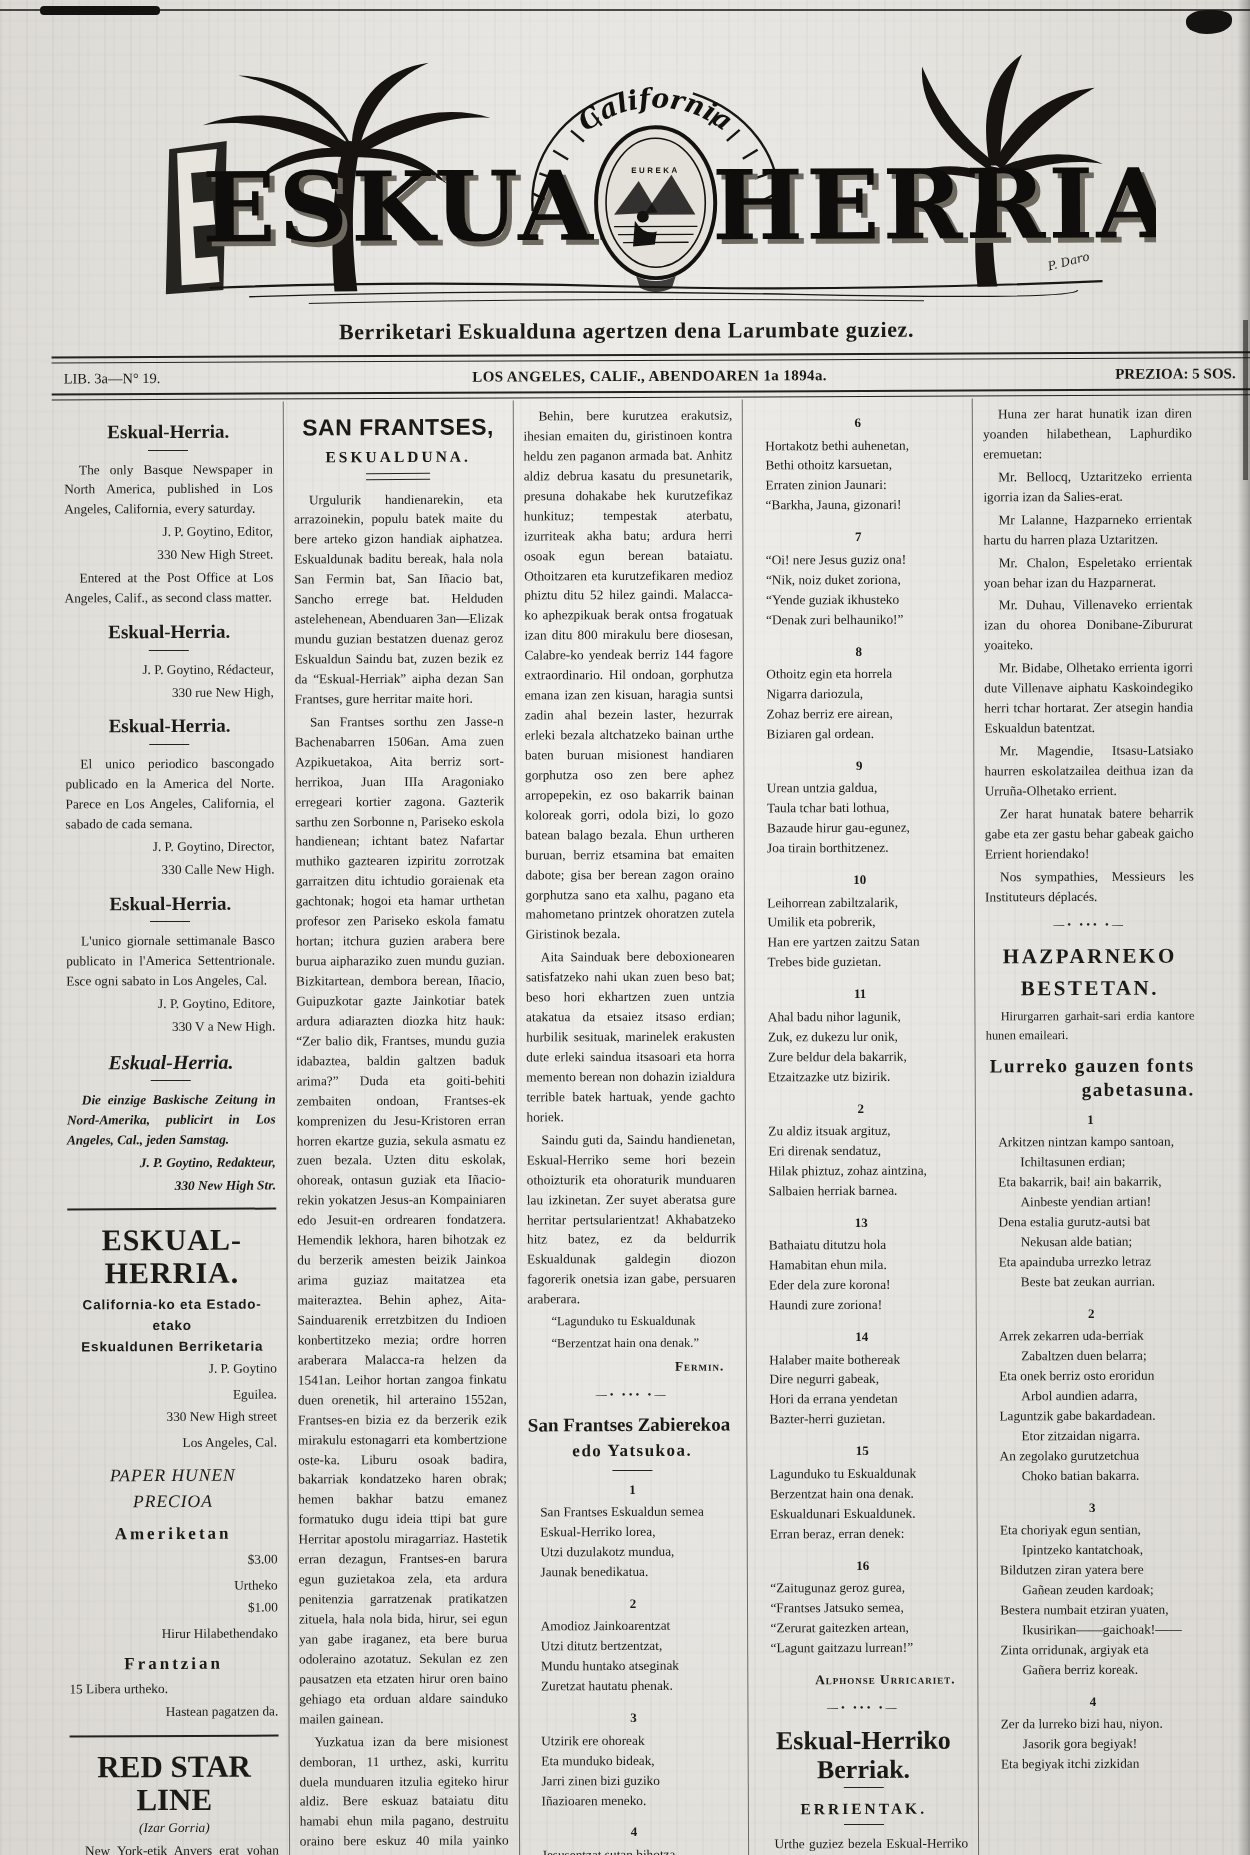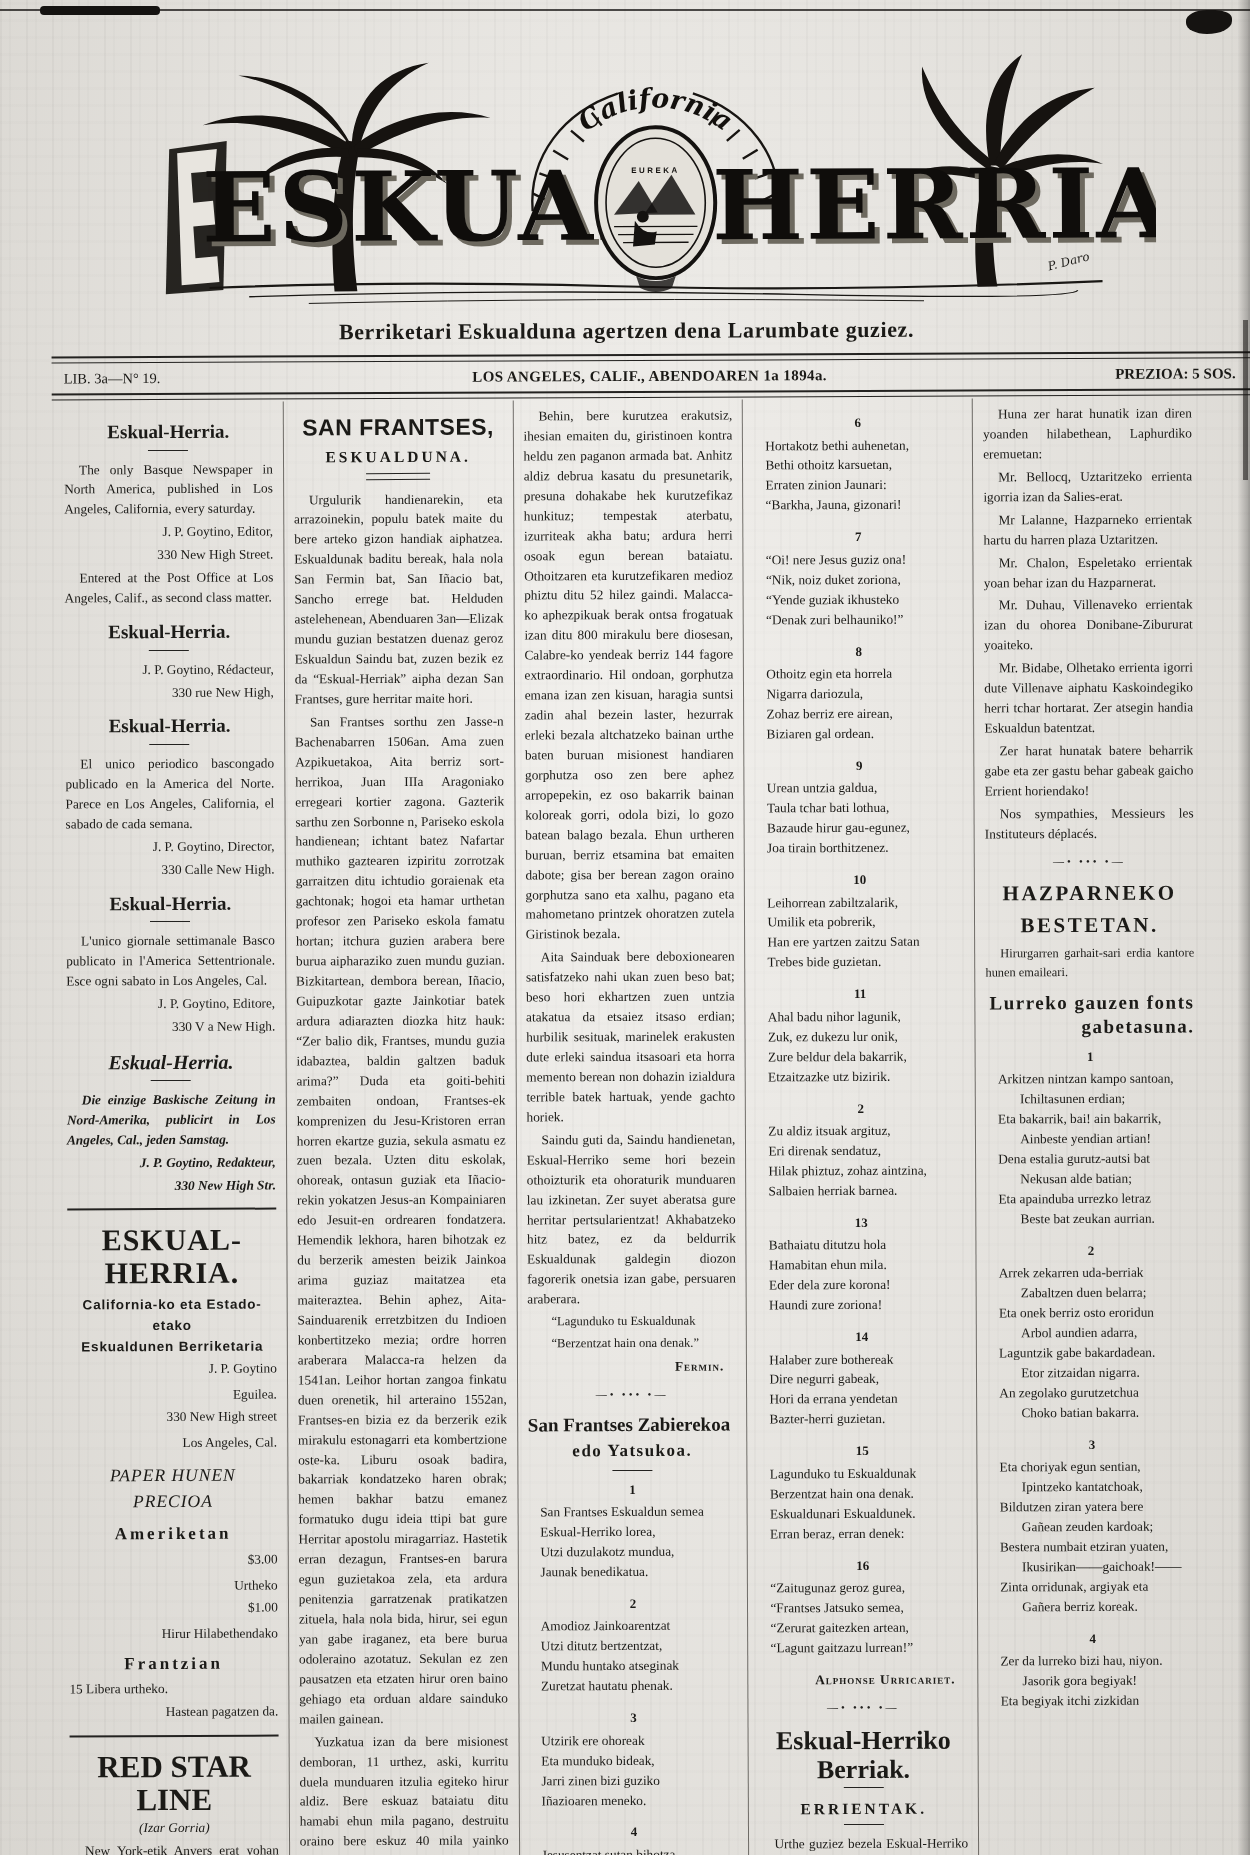--- a/index.html
+++ b/index.html
@@ -314,21 +314,21 @@
           </div>
           <div class="blk verse">
             <div class="vnum">13</div>
             <div class="vline">Bathaiatu ditutzu hola</div>
             <div class="vline">Hamabitan ehun mila.</div>
             <div class="vline">Eder dela zure korona!</div>
             <div class="vline">Haundi zure zoriona!</div>
           </div>
           <div class="blk verse">
             <div class="vnum">14</div>
-            <div class="vline">Halaber zure bothereak</div>
+            <div class="vline">Halaber maite bothereak</div>
             <div class="vline">Dire negurri gabeak,</div>
             <div class="vline">Hori da errana yendetan</div>
             <div class="vline">Bazter-herri guzietan.</div>
           </div>
           <div class="blk verse">
             <div class="vnum">15</div>
             <div class="vline">Lagunduko tu Eskualdunak</div>
             <div class="vline">Berzentzat hain ona denak.</div>
             <div class="vline">Eskualdunari Eskualdunek.</div>
             <div class="vline">Erran beraz, erran denek:</div>
@@ -348,20 +348,21 @@
           <div class="blk hrule"></div>
           <div class="blk p">Urthe guziez bezela Eskual-Herriko errient gaicho batzu ibili dire, aurthengo bakantzetan, harat honat, tarrapataka.!.....Ez da errech erraiteat bainan estakulu ergelena aski da, oraiko egunean, yaun errient baten tokiz kanbiarazteko. Hortakotz, dohakabeak, badohatzi herriz herri, tokiz toki, yakin gabe ordietan zertako kanbiatzen dituzten beren lekhu chaharretik.</div>
         </div>
       <div class="col">
           <div class="blk p">Huna zer harat hunatik izan diren yoanden hilabethean, Laphurdiko eremuetan:</div>
           <div class="blk p">Mr. Bellocq, Uztaritzeko errienta igorria izan da Salies-erat.</div>
           <div class="blk p">Mr Lalanne, Hazparneko errientak hartu du harren plaza Uztaritzen.</div>
           <div class="blk p">Mr. Chalon, Espeletako errientak yoan behar izan du Hazparnerat.</div>
           <div class="blk p">Mr. Duhau, Villenaveko errientak izan du ohorea Donibane-Zibururat yoaiteko.</div>
           <div class="blk p">Mr. Bidabe, Olhetako errienta igorri dute Villenave aiphatu Kaskoindegiko herri tchar hortarat. Zer atsegin handia Eskualdun batentzat.</div>
+          <div class="blk p">Mr. Magendie, Itsasu-Latsiako haurren eskolatzailea deithua izan da Urruña-Olhetako errient.</div>
           <div class="blk p">Zer harat hunatak batere beharrik gabe eta zer gastu behar gabeak gaicho Errient horiendako!</div>
           <div class="blk p">Nos sympathies, Messieurs les Instituteurs déplacés.</div>
           <div class="blk orn"></div>
           <div class="blk h2sp">HAZPARNEKO BESTETAN.</div>
           <div class="blk psm">Hirurgarren garhait-sari erdia kantore hunen emaileari.</div>
           <div class="blk h2g">Lurreko gauzen fonts gabetasuna.</div>
           <div class="blk verse">
             <div class="vnum">1</div>
             <div class="vline">Arkitzen nintzan kampo santoan,</div>
             <div class="vline ind">Ichiltasunen erdian;</div>

